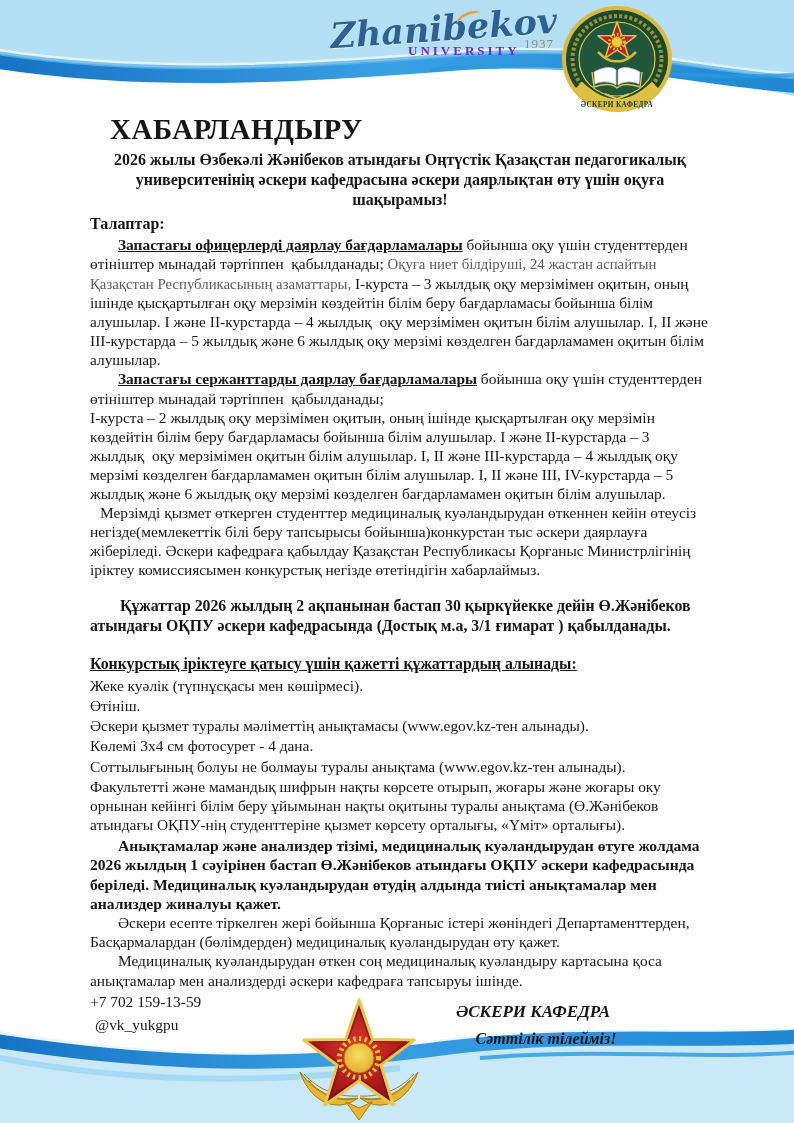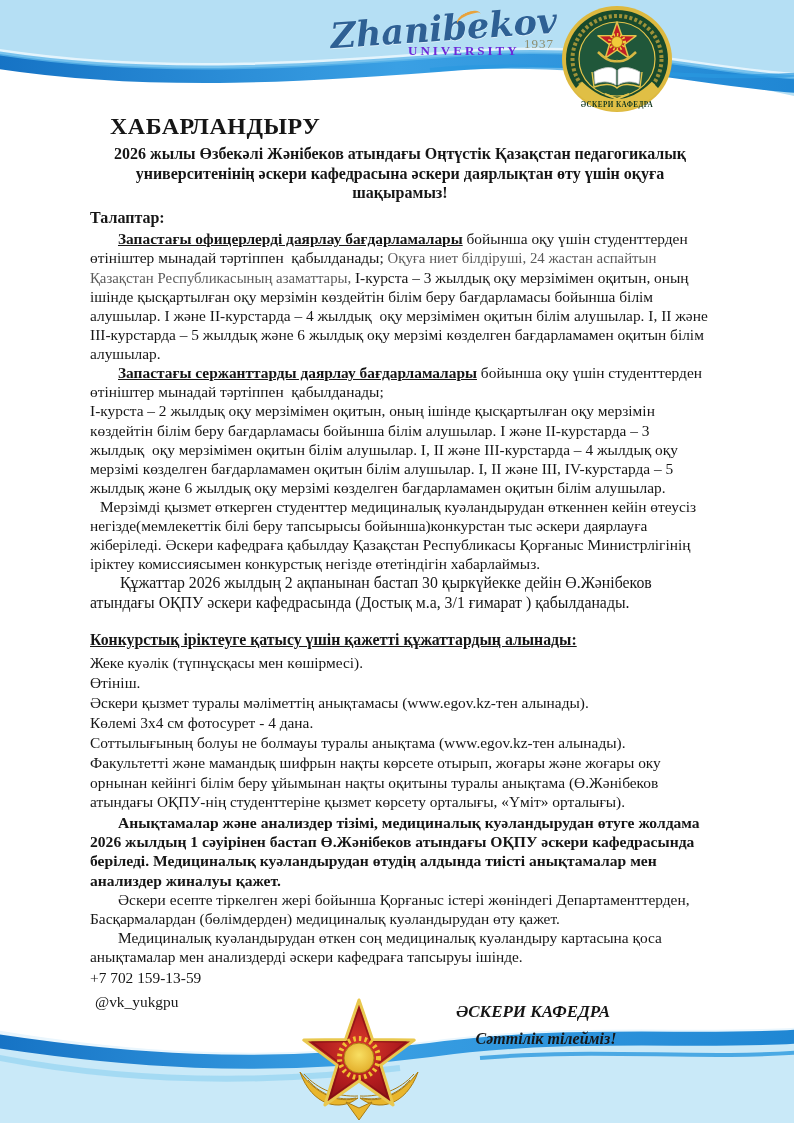--- a/index.html
+++ b/index.html
@@ -27,29 +27,29 @@
   
   .dept-emblem{position:absolute;left:558px;top:4px;z-index:2;}
   .mod-star{position:absolute;left:288px;top:986px;z-index:2;}
   
   .signature{position:absolute;left:398px;top:1002px;width:270px;text-align:center;z-index:3;}
   .sig-title{font-size:17px;font-weight:700;font-style:italic;}
   .sig-wish{font-size:16px;font-weight:700;font-style:italic;margin-top:8px;margin-left:26px;}
   
   .content{position:absolute;left:90px;top:112px;width:620px;z-index:1;
     font-size:15.4px;line-height:1.24;}
-  .doc-title{font-size:24px;font-weight:700;letter-spacing:.5px;margin:0 0 2px 20px;}
+  .doc-title{font-size:29px;font-weight:700;letter-spacing:.5px;margin:0 0 2px 20px;}
   .subtitle{font-size:16px;font-weight:700;text-align:center;margin:0 2px 5px 2px;}
   .req-label{font-weight:700;font-size:16px;margin:1px 0 1px 0;}
   .para{margin:0;}
   .indent{text-indent:28px;}
   .indent-sm{text-indent:10px;}
   .lead{font-weight:700;text-decoration:underline;}
   .gray{color:#5b5b5b;font-size:14.8px;}
-  .docs-bold{font-weight:400;font-size:15.8px;text-indent:30px;margin-bottom:18px;}
+  .docs-bold{font-weight:700;font-size:15.8px;text-indent:30px;margin-top:17px;margin-bottom:18px;}
   .list-heading{font-weight:700;text-decoration:underline;font-size:15.8px;margin:14px 0 3px 0;}
   .doc-item{margin:1px 0;}
   .medical-bold{font-weight:700;font-size:15.6px;text-indent:28px;margin-top:2px;}
   .contact-phone{margin:2px 0 0 0;}
   .contact-social{margin:4px 0 0 5px;}
 </style>
 </head>
 <body>
 
 <div class="page">

